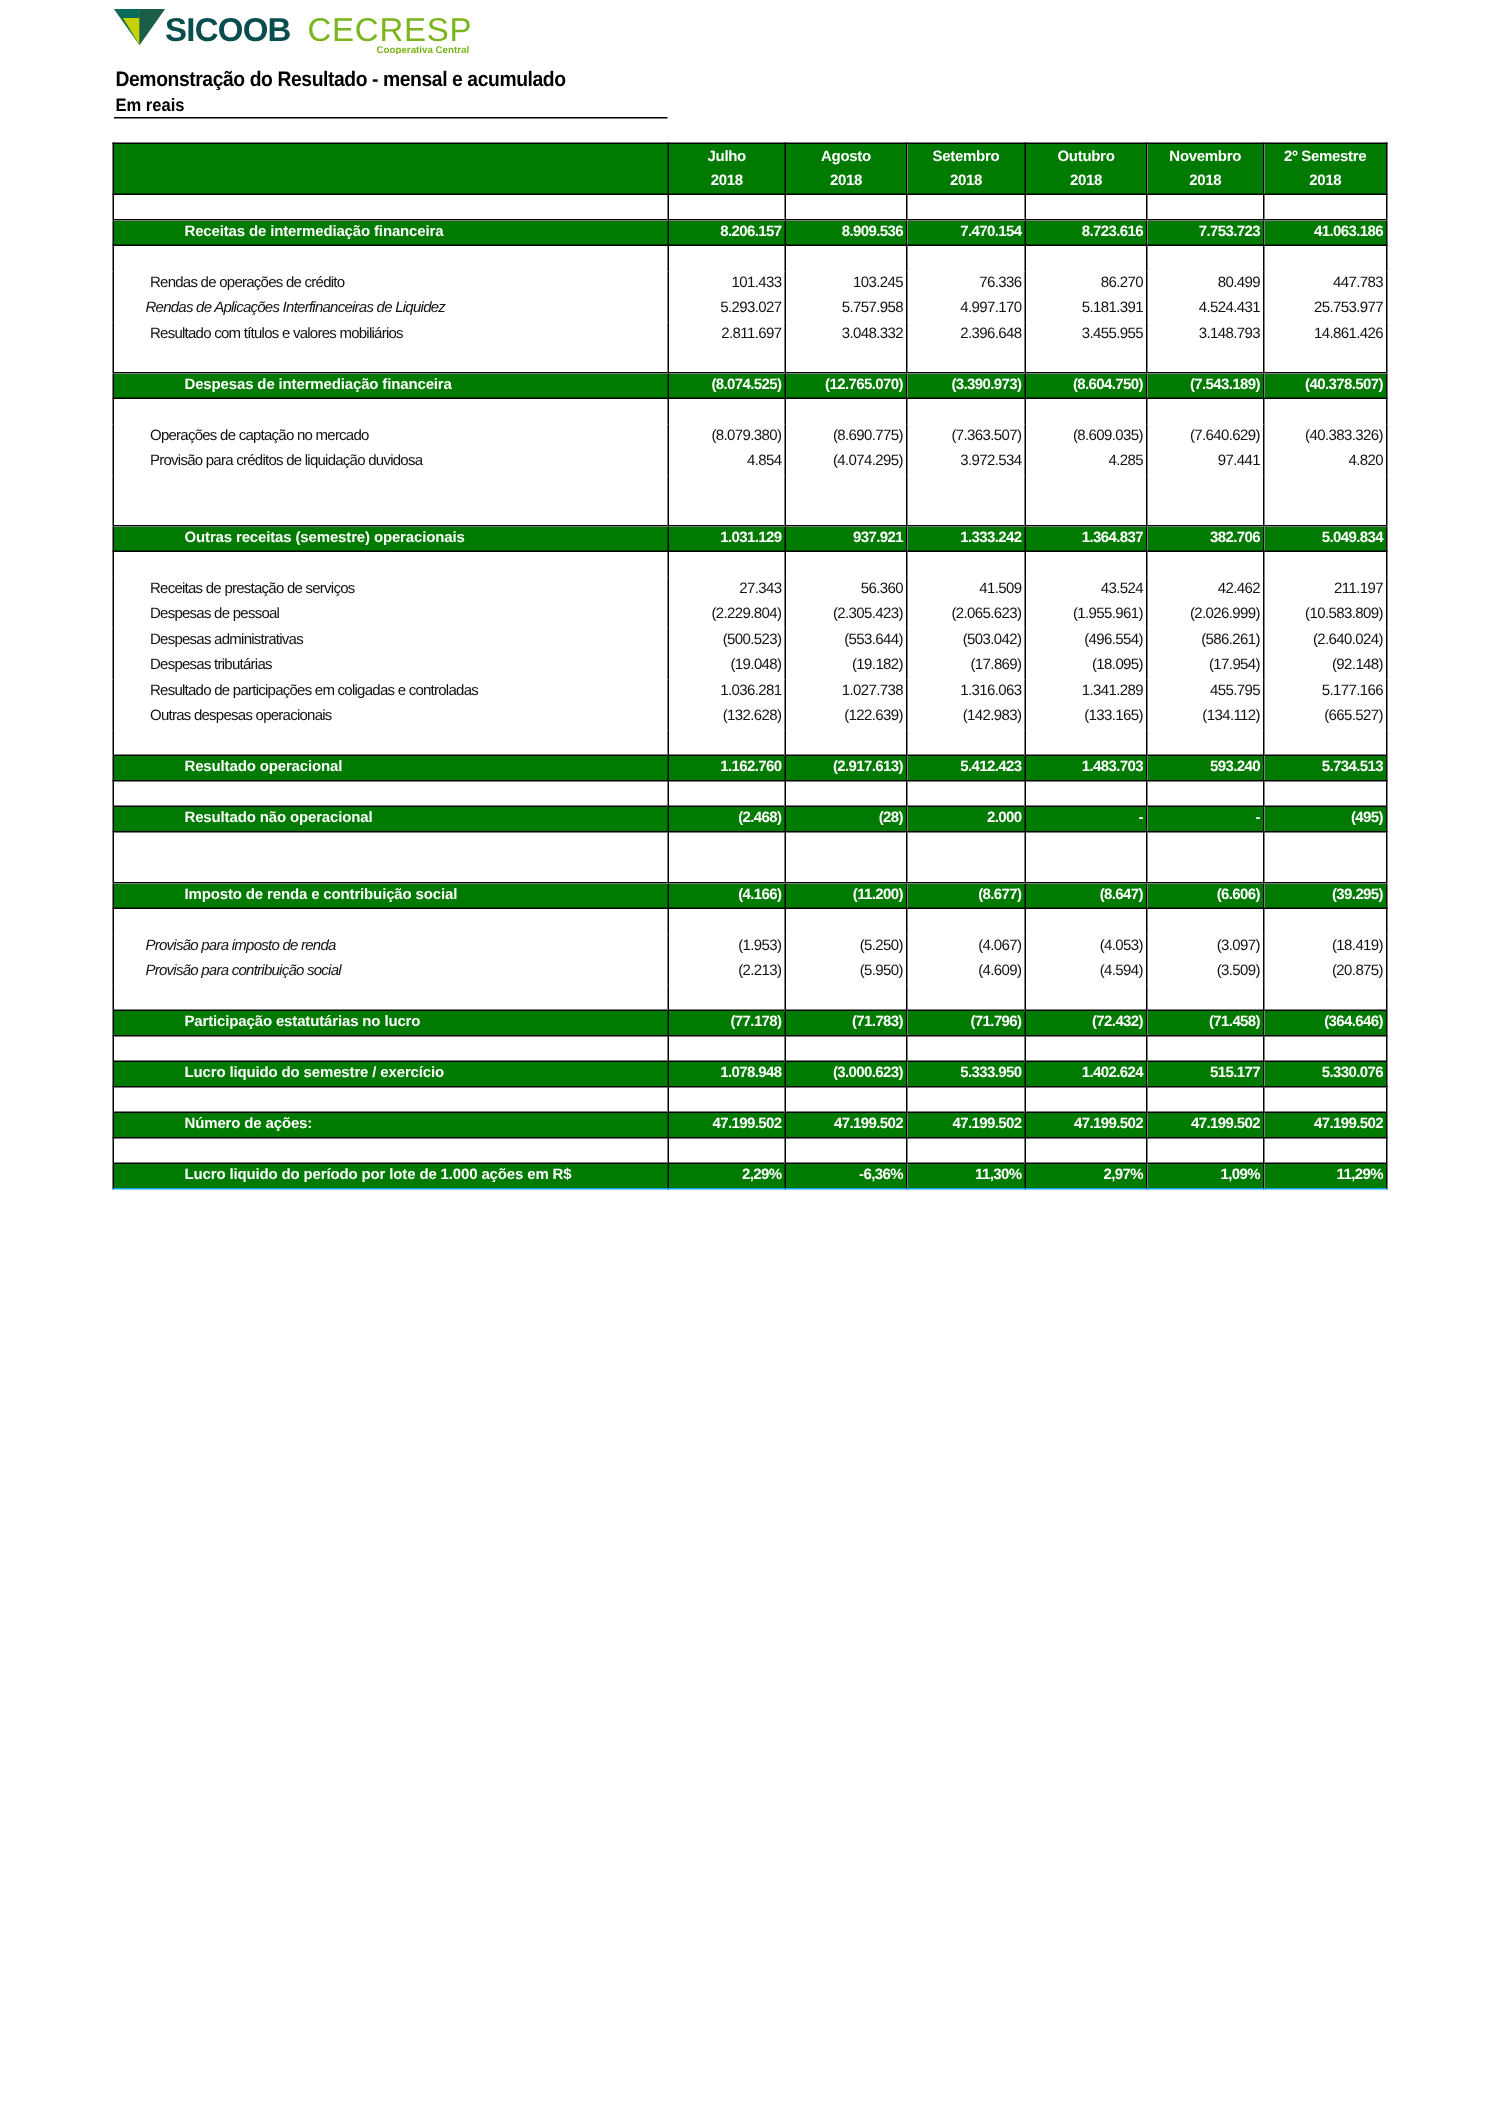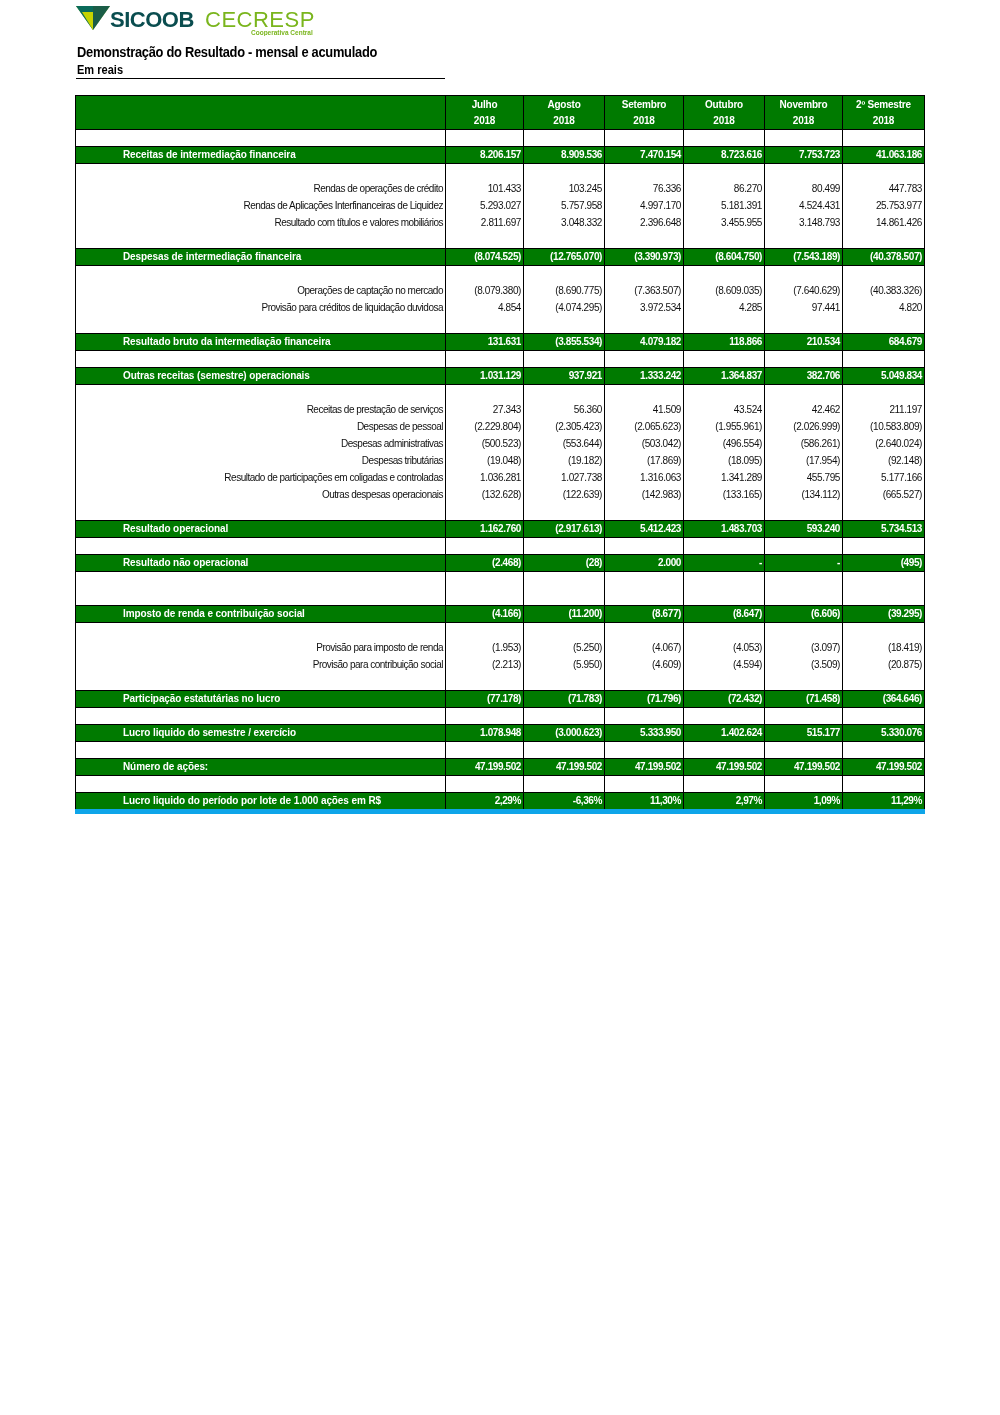--- a/index.html
+++ b/index.html
@@ -18,23 +18,23 @@
   table.dre col.c4 { width:81px; }
   table.dre col.c5 { width:78px; }
   table.dre col.c6 { width:82px; }
   table.dre td { height:17px; padding:0 2px; border-left:1px solid #000; border-right:1px solid #000; white-space:nowrap; overflow:hidden; line-height:16px; box-sizing:border-box; }
   table.dre td.num { text-align:right; letter-spacing:-0.4px; }
   tr.hdr td { background:#007a00; color:#fff; font-weight:bold; text-align:center; height:34px; line-height:16px; border:1px solid #000; letter-spacing:-0.2px; }
   tr.sec td { background:#007a00; color:#fff; font-weight:bold; border-top:1px solid #000; border-bottom:1px solid #000; }
   tr.sec td.lbl { letter-spacing:-0.1px;padding-left:47px; }
   tr.blank td { background:#fff; }
   tr.item td { background:#fff; color:#111; letter-spacing:-0.5px; }
-  tr.item td.lbl { padding-left:24px;text-align:right; }
-  tr.item td.lbl.ind2 { padding-left:21px; }
-  tr.last td { border-bottom:5px solid #0ea5e9;margin-top:12px; }
+  tr.item td.lbl { padding-left:24px; }
+  tr.item td.lbl.ind2 { padding-left:21px;font-style:italic; }
+  tr.last td { border-bottom:1px solid #0ea5e9;margin-top:12px; }
 </style>
 </head>
 <body>
 
 <div class="logo">
   <svg width="250" height="32" viewBox="0 0 250 32">
     <g>
       <polygon points="0,2 34,2 17,26" fill="#7ab51d"></polygon>
       <polygon points="0,2 17,2 17,26" fill="#0a6b5a"></polygon>
       <polygon points="6,8 17,8 17,26" fill="#c6d300"></polygon>
@@ -173,29 +173,20 @@
       </tr>
       <tr class="blank">
         <td></td>
         <td></td>
         <td></td>
         <td></td>
         <td></td>
         <td></td>
         <td></td>
       </tr>
-      <tr class="sec">
-        <td class="lbl">Resultado bruto da intermediação financeira</td>
-        <td class="num">131.631</td>
-        <td class="num">(3.855.534)</td>
-        <td class="num">4.079.182</td>
-        <td class="num">118.866</td>
-        <td class="num">210.534</td>
-        <td class="num">684.679</td>
-      </tr>
       <tr class="blank">
         <td></td>
         <td></td>
         <td></td>
         <td></td>
         <td></td>
         <td></td>
         <td></td>
       </tr>
       <tr class="sec">

